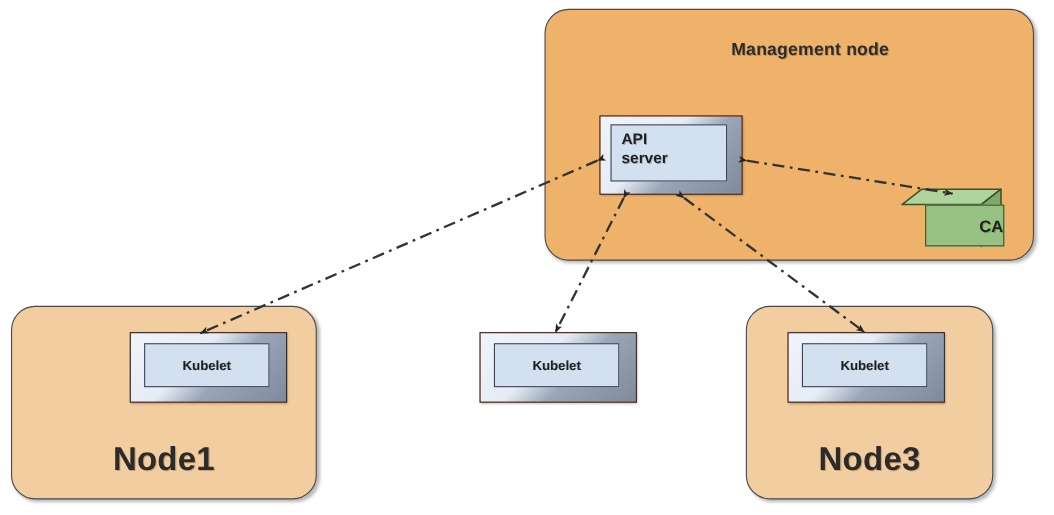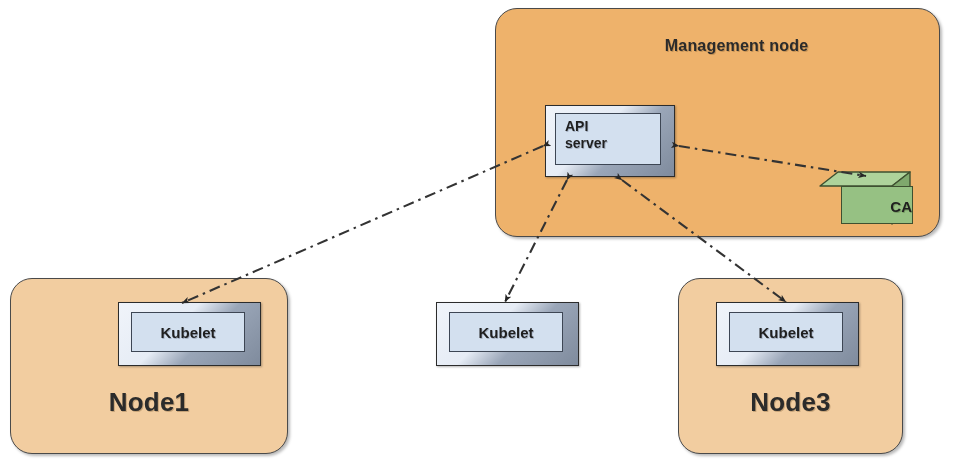--- a/index.html
+++ b/index.html
@@ -52,22 +52,22 @@
     text-shadow: 1px 1px 0 rgba(120,90,50,0.35);
     letter-spacing: 0.2px;
   }
   .mgmt .group-title {
     top: 22px;
     font-size: 16px;
     line-height: 30px;
     padding-left: 38px;
   }
   .node .group-title {
-    bottom: 36px;
-    font-size: 26px;
+    bottom: 20px;
+    font-size: 30px;
     line-height: 30px;
   }
 
   
   .bevel-box {
     position: absolute;
     box-sizing: border-box;
     border: 1.5px solid #2c2c2c;
     background: #c2410c;
     z-index: 3;
@@ -107,21 +107,21 @@
     padding: 4px 0 0 9px;
   }
 
   
   .kubelet-box { top: 302px; width: 143px; height: 64px; }
   .kubelet-box .bevel-inner {
     left: 12px; top: 9px; right: 15px; bottom: 13px;
     justify-content: center;
   }
   .kubelet-box .bevel-label {
-    font-size: 15px;
+    font-size: 12px;
     line-height: 17px;
   }
   #kubelet-box-1 { left: 118px; }
   #kubelet-box-2 { left: 436px; }
   #kubelet-box-3 { left: 716px; }
 
   
   #ca-box {
     position: absolute;
     left: 820px;

